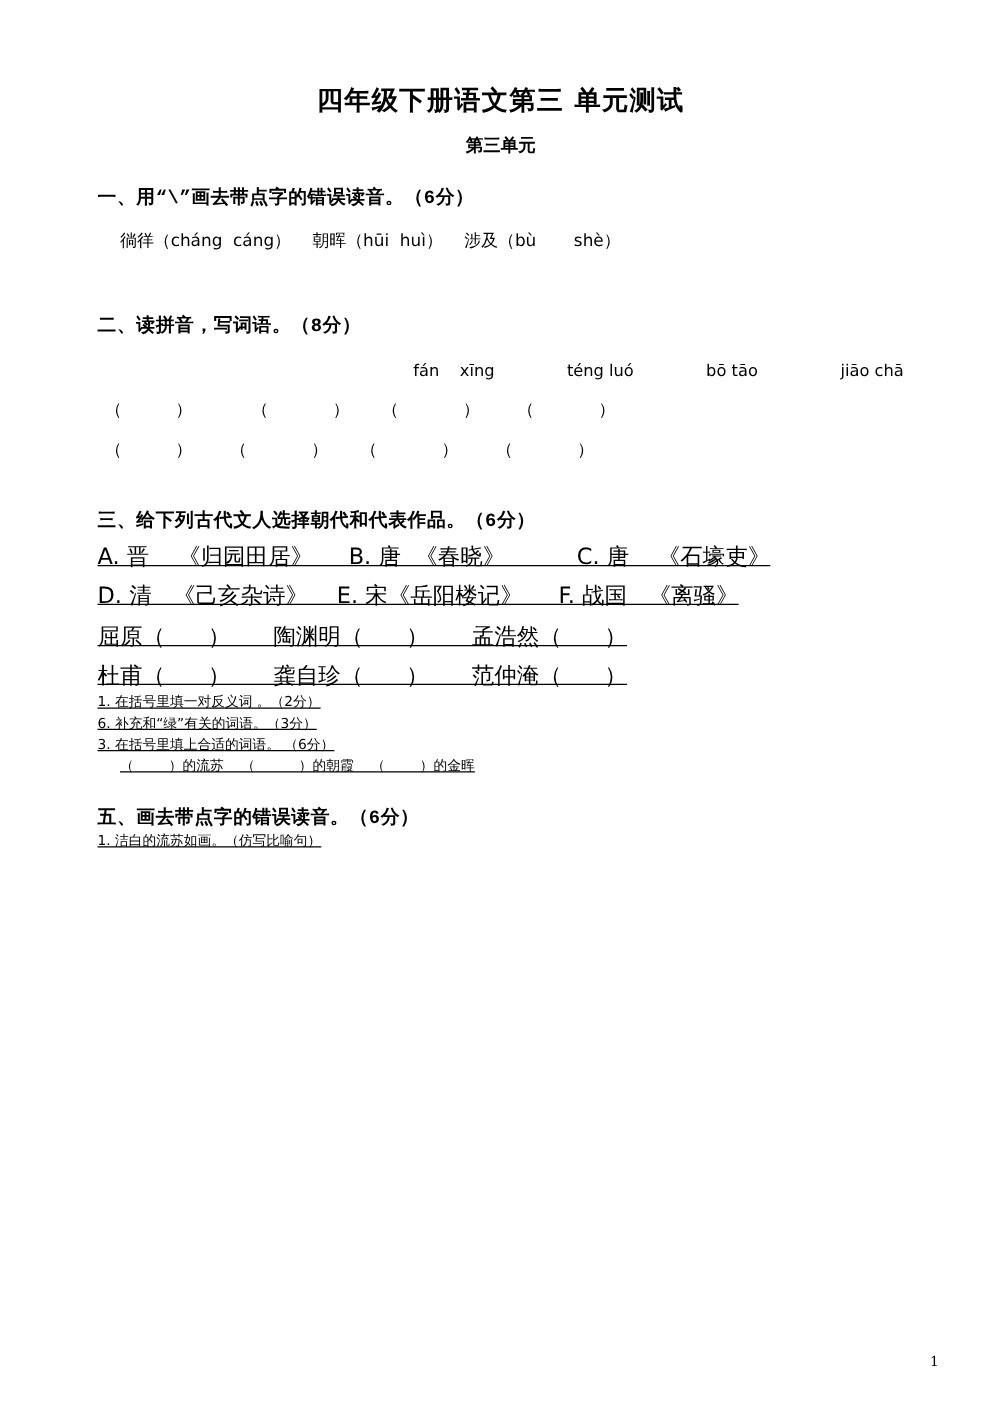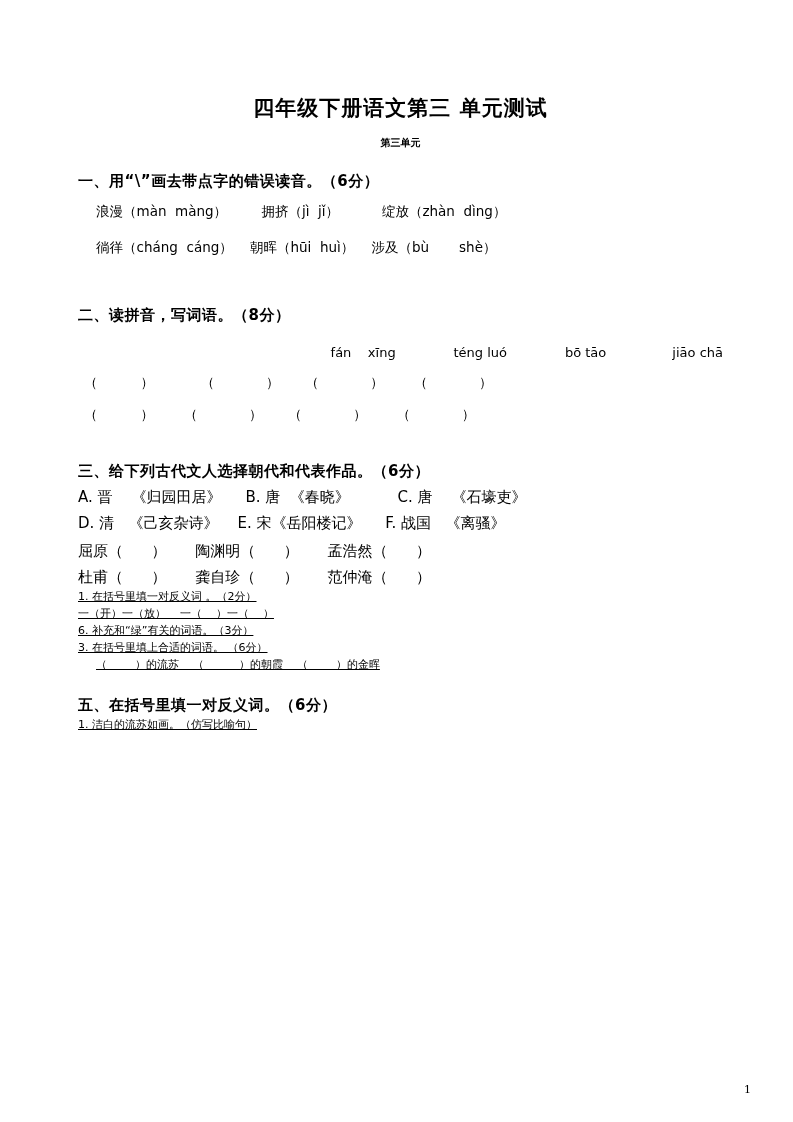--- a/index.html
+++ b/index.html
@@ -12,41 +12,42 @@
     height: 1122px;
     font-family: "DejaVu Sans", "Liberation Sans", sans-serif;
     color: #000000;
     position: relative;
   }
   .page {
     position: relative;
     width: 793px;
     height: 1122px;
     box-sizing: border-box;
-    padding: 78px 70px 40px 78px;
+    padding: 50px 70px 40px 78px;
   }
   .doc-title {
     text-align: center;
     font-size: 21px;
     font-weight: bold;
     letter-spacing: 1px;
     margin: 16px 0 0 0;
     font-family: "DejaVu Serif", "Liberation Serif", serif;
   }
   .doc-subtitle {
     text-align: center;
-    font-size: 10px;
+    font-size: 14px;
     font-weight: bold;
     margin: 14px 0 0 0;
   }
   .section-heading {
     font-size: 15px;
     font-weight: bold;
     margin: 22px 0 0 0;
     letter-spacing: 0.5px;
+    font-family: Liberation Mono, monospace;
   }
   .line {
     font-size: 13.5px;
     margin: 10px 0 0 0;
     line-height: 1.5;
     white-space: pre;
   }
   .line.indent {
     padding-left: 18px;
   }
@@ -72,55 +73,54 @@
     font-size: 11px;
     font-family: "DejaVu Serif", "Liberation Serif", serif;
   }
   .sub-item {
     font-size: 11px;
     margin: 2px 0 0 0;
     white-space: pre;
     text-decoration: underline;
   }
   .choices-line {
-    font-size: 15px;
+    font-size: 18px;
     margin: 7px 0 0 0;
     white-space: pre;
+    text-decoration: underline;
   }
 </style>
 </head>
 <body>
 
 <div class="page">
 
   <div class="doc-title">四年级下册语文第三 单元测试</div>
   <div class="doc-subtitle">第三单元</div>
 
   <div class="section-heading">一、用“\”画去带点字的错误读音。（6分）</div>
-  <div class="line indent">浪漫（màn  màng）        拥挤（jì  jǐ）          绽放（zhàn  dìng）</div>
   <div class="line indent" style="margin-top:16px;">徜徉（cháng  cáng）    朝晖（hūi  huì）    涉及（bù       shè）</div>
 
   <div class="gap-big"></div>
 
   <div class="section-heading">二、读拼音，写词语。（8分）</div>
   <div class="pinyin-row" style="margin-top:20px;">fán    xīng              téng luó              bō tāo                jiāo chā</div>
   <div class="bracket-row" style="margin-top:14px;">（          ）           （            ）      （            ）       （            ）</div>
   <div class="bracket-row" style="margin-top:14px;">（          ）       （            ）      （            ）       （            ）</div>
 
   <div class="gap-mid"></div>
 
   <div class="section-heading" style="margin-top:24px;">三、给下列古代文人选择朝代和代表作品。（6分）</div>
   <div class="choices-line">A. 晋    《归园田居》     B. 唐  《春晓》          C. 唐    《石壕吏》</div>
   <div class="choices-line">D. 清   《己亥杂诗》    E. 宋《岳阳楼记》     F. 战国   《离骚》</div>
   <div class="choices-line" style="margin-top:9px;">屈原（      ）      陶渊明（      ）      孟浩然（      ）</div>
   <div class="choices-line">杜甫（      ）      龚自珍（      ）      范仲淹（      ）</div>
 
   <div class="sub-item">1. 在括号里填一对反义词 。（2分）</div>
-  <div class="sub-item">一（开）一（放）    一（    ）一（    ）</div>
   <div class="sub-item">6. 补充和“绿”有关的词语。（3分）</div>
   <div class="sub-item">3. 在括号里填上合适的词语。 （6分）</div>
   <div class="sub-item" style="padding-left:18px;">（        ）的流苏    （          ）的朝霞    （        ）的金晖</div>
 
-  <div class="section-heading" style="margin-top:24px;">五、在括号里填一对反义词。（6分）</div>
+  <div class="section-heading" style="margin-top:24px;">五、画去带点字的错误读音。（6分）</div>
   <div class="sub-item">1. 洁白的流苏如画。（仿写比喻句）</div>
 
   <div class="page-number">1</div>
 </div>
 
 </body></html>

